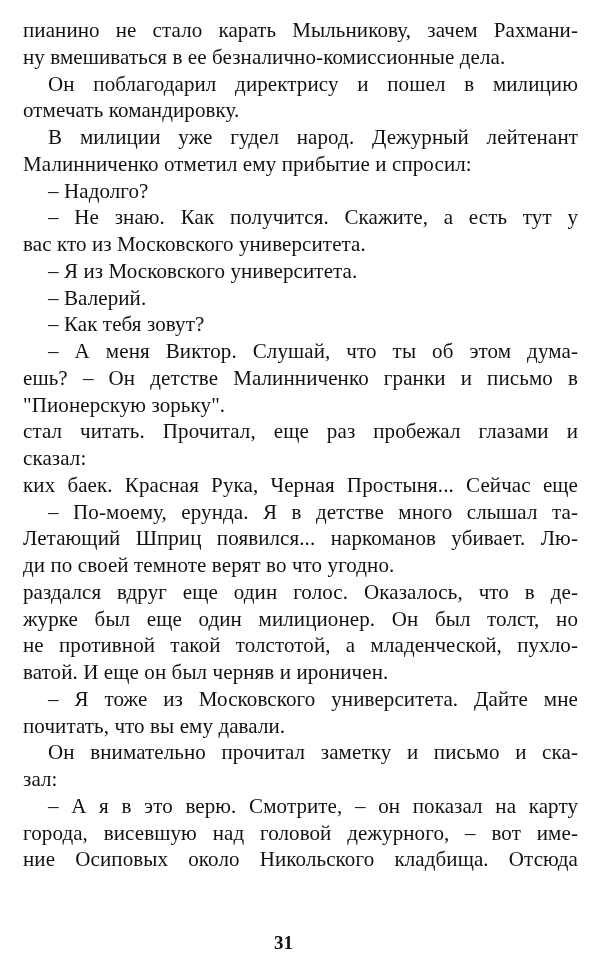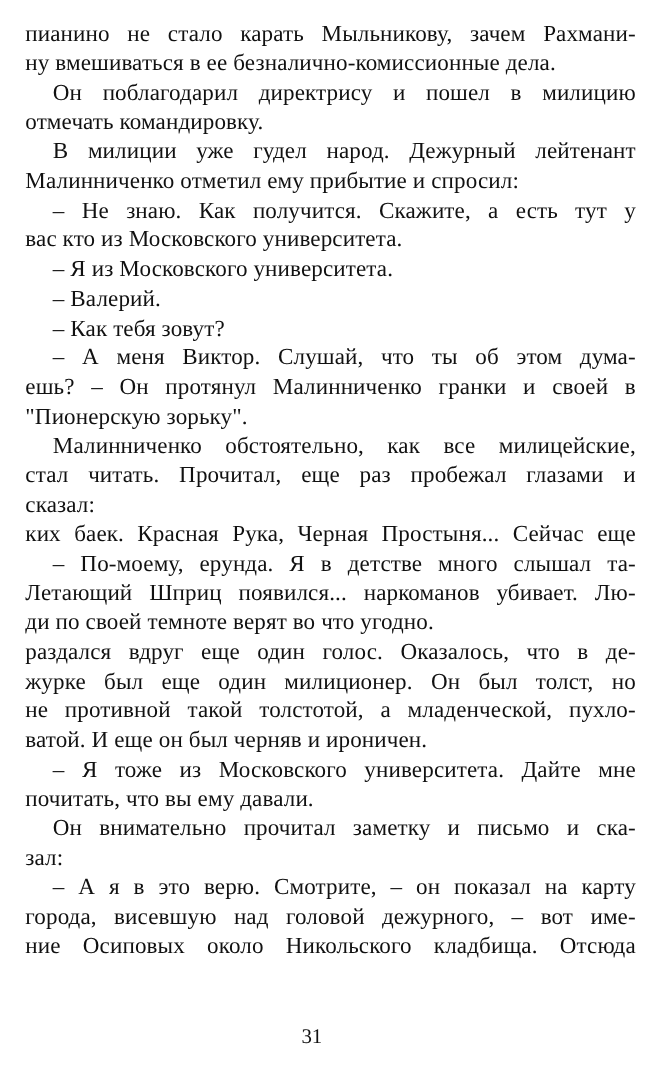--- a/index.html
+++ b/index.html
@@ -37,43 +37,43 @@
     .line.last {
       text-align-last: left;
     }
     .page-number {
       position: absolute;
       left: 0;
       width: 567px;
       top: 932px;
       text-align: center;
       font-size: 19px;
-      font-weight: normal;
+      font-weight: bold;
       font-family: "Liberation Serif", "DejaVu Serif", serif;
     }
   </style>
 </head>
 <body>
 
 <div class="page">
   <span class="line">пианино не стало карать Мыльникову, зачем Рахмани-</span>
   <span class="line last">ну вмешиваться в ее безналично-комиссионные дела.</span>
   <span class="line indent">Он поблагодарил директрису и пошел в милицию</span>
   <span class="line last">отмечать командировку.</span>
   <span class="line indent">В милиции уже гудел народ. Дежурный лейтенант</span>
   <span class="line last">Малинниченко отметил ему прибытие и спросил:</span>
+  <span class="line indent last">– Надолго?</span>
   <span class="line indent">– Не знаю. Как получится. Скажите, а есть тут у</span>
   <span class="line last">вас кто из Московского университета.</span>
   <span class="line indent last">– Я из Московского университета.</span>
   <span class="line indent last">– Валерий.</span>
   <span class="line indent last">– Как тебя зовут?</span>
   <span class="line indent">– А меня Виктор. Слушай, что ты об этом дума-</span>
-  <span class="line">ешь? – Он протянул Малинниченко гранки и своей в</span>
+  <span class="line">ешь? – Он детстве Малинниченко гранки и письмо в</span>
   <span class="line last">"Пионерскую зорьку".</span>
-  <span class="line indent">Малинниченко обстоятельно, как все милицейские,</span>
   <span class="line">стал читать. Прочитал, еще раз пробежал глазами и</span>
   <span class="line last">сказал:</span>
   <span class="line">ких баек. Красная Рука, Черная Простыня... Сейчас еще</span>
   <span class="line indent">– По-моему, ерунда. Я в детстве много слышал та-</span>
   <span class="line">Летающий Шприц появился... наркоманов убивает. Лю-</span>
   <span class="line last">ди по своей темноте верят во что угодно.</span>
   <span class="line">раздался вдруг еще один голос. Оказалось, что в де-</span>
   <span class="line">журке был еще один милиционер. Он был толст, но</span>
   <span class="line">не противной такой толстотой, а младенческой, пухло-</span>
   <span class="line last">ватой. И еще он был черняв и ироничен.</span>

